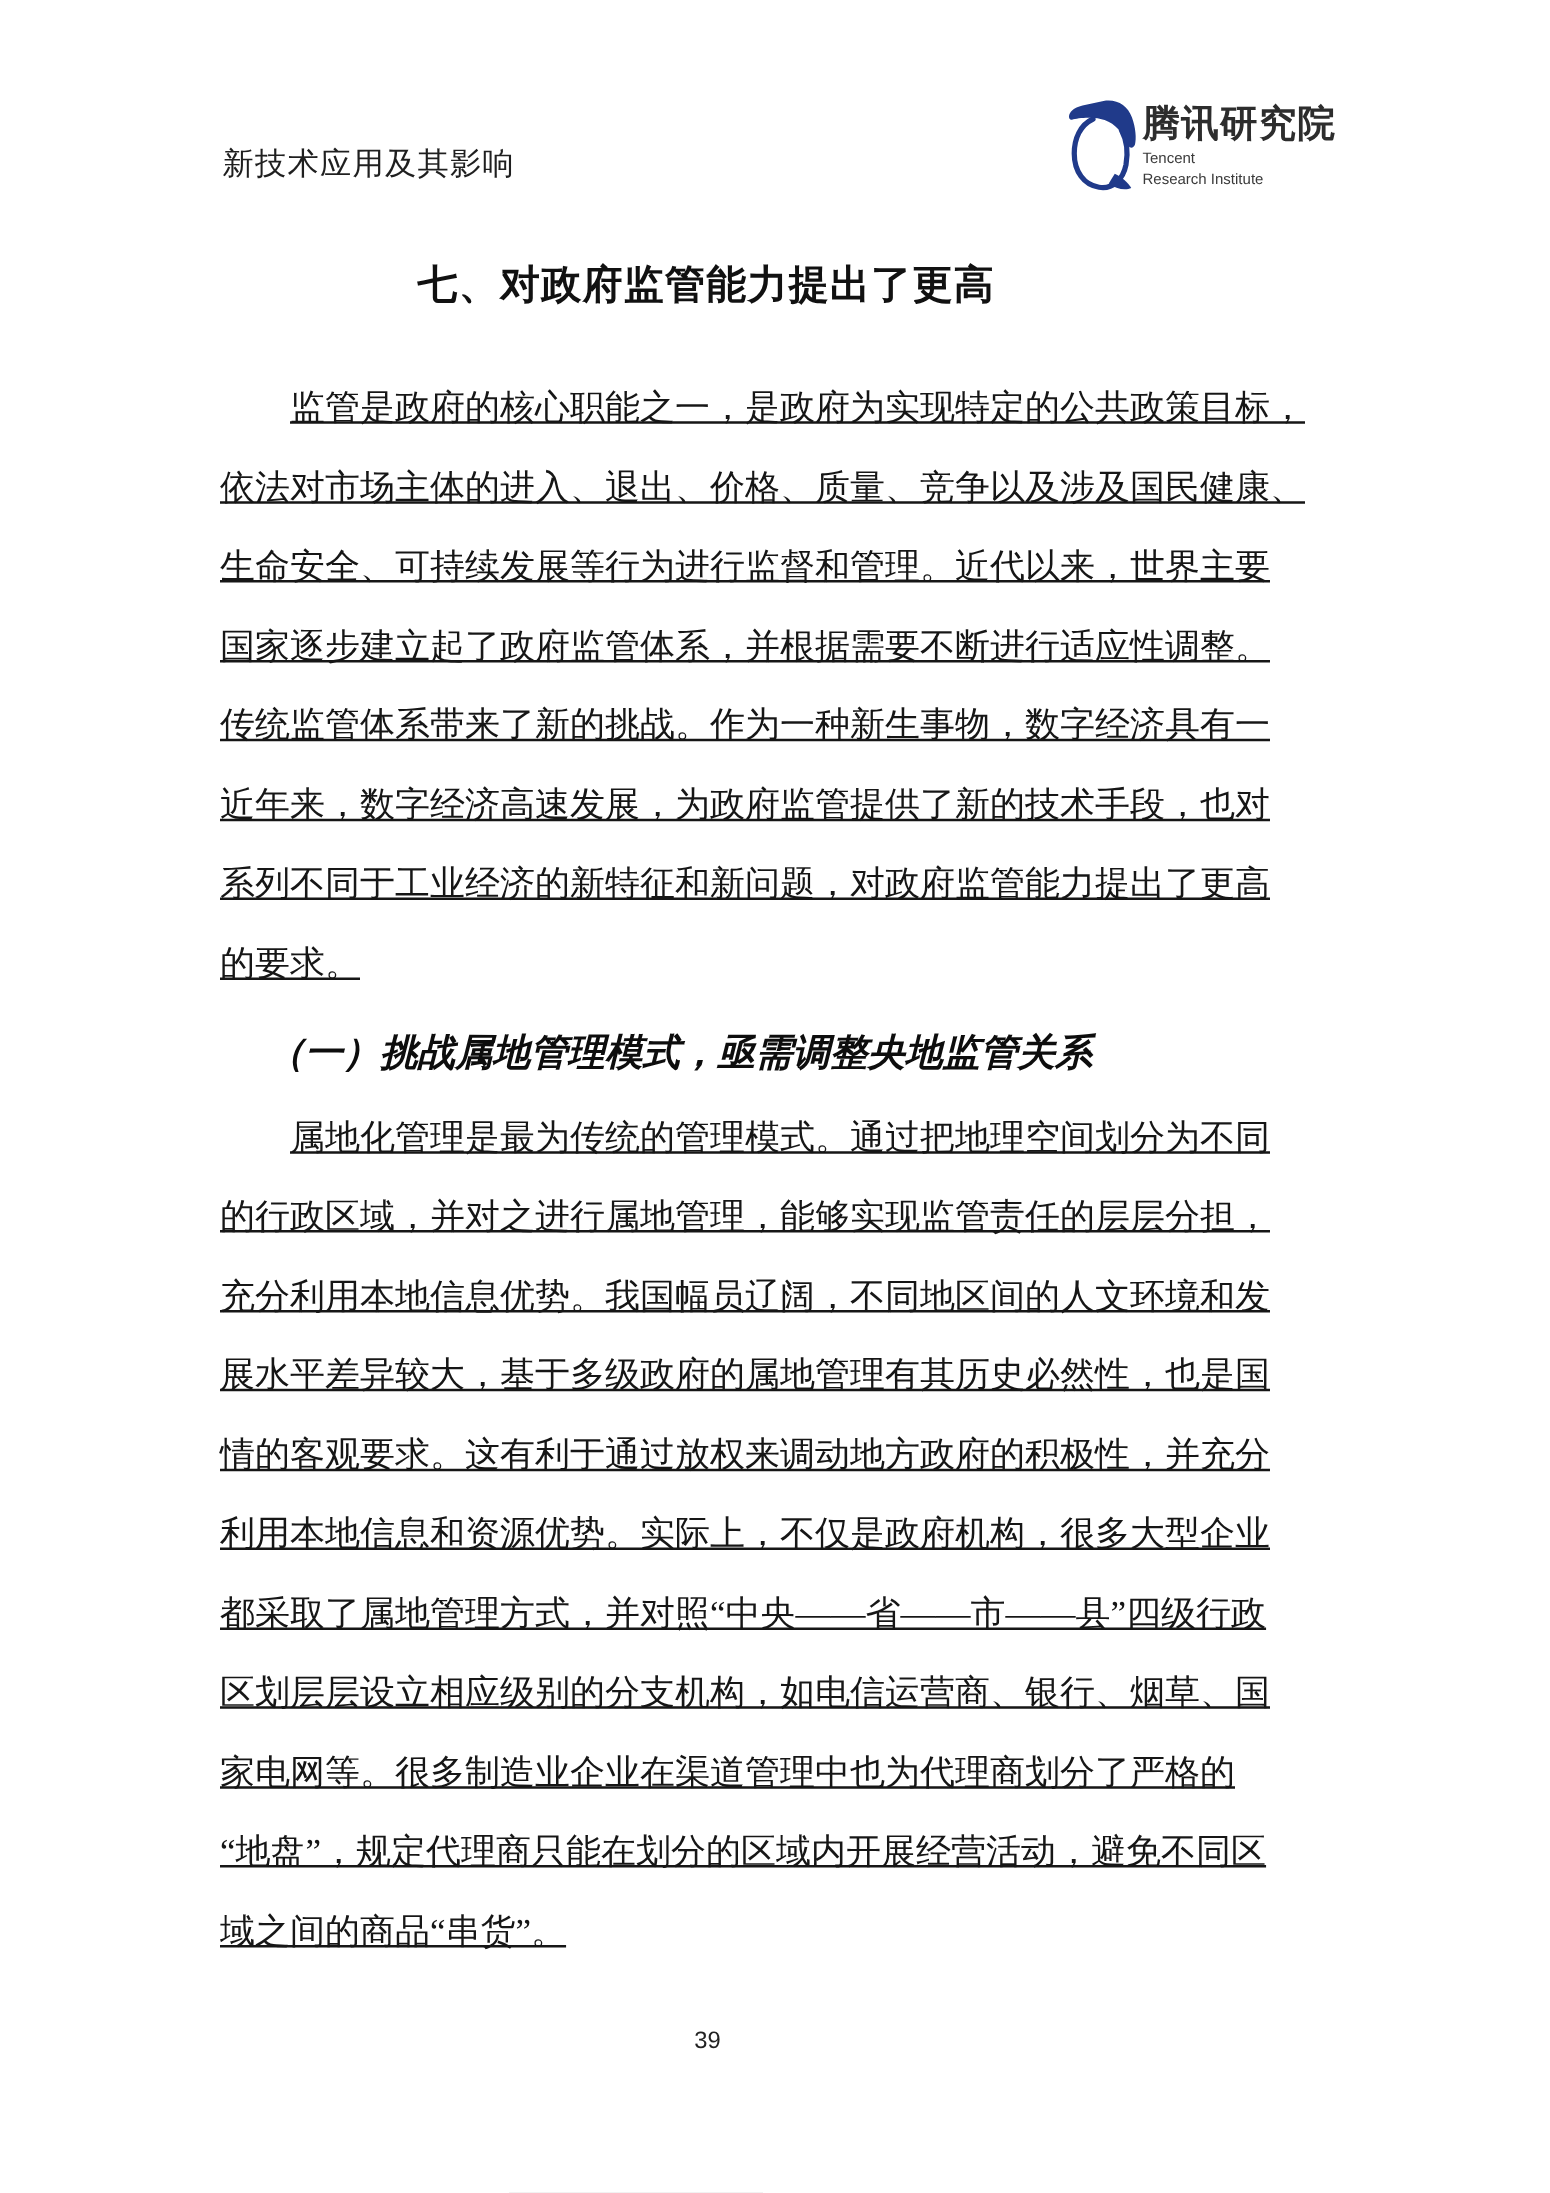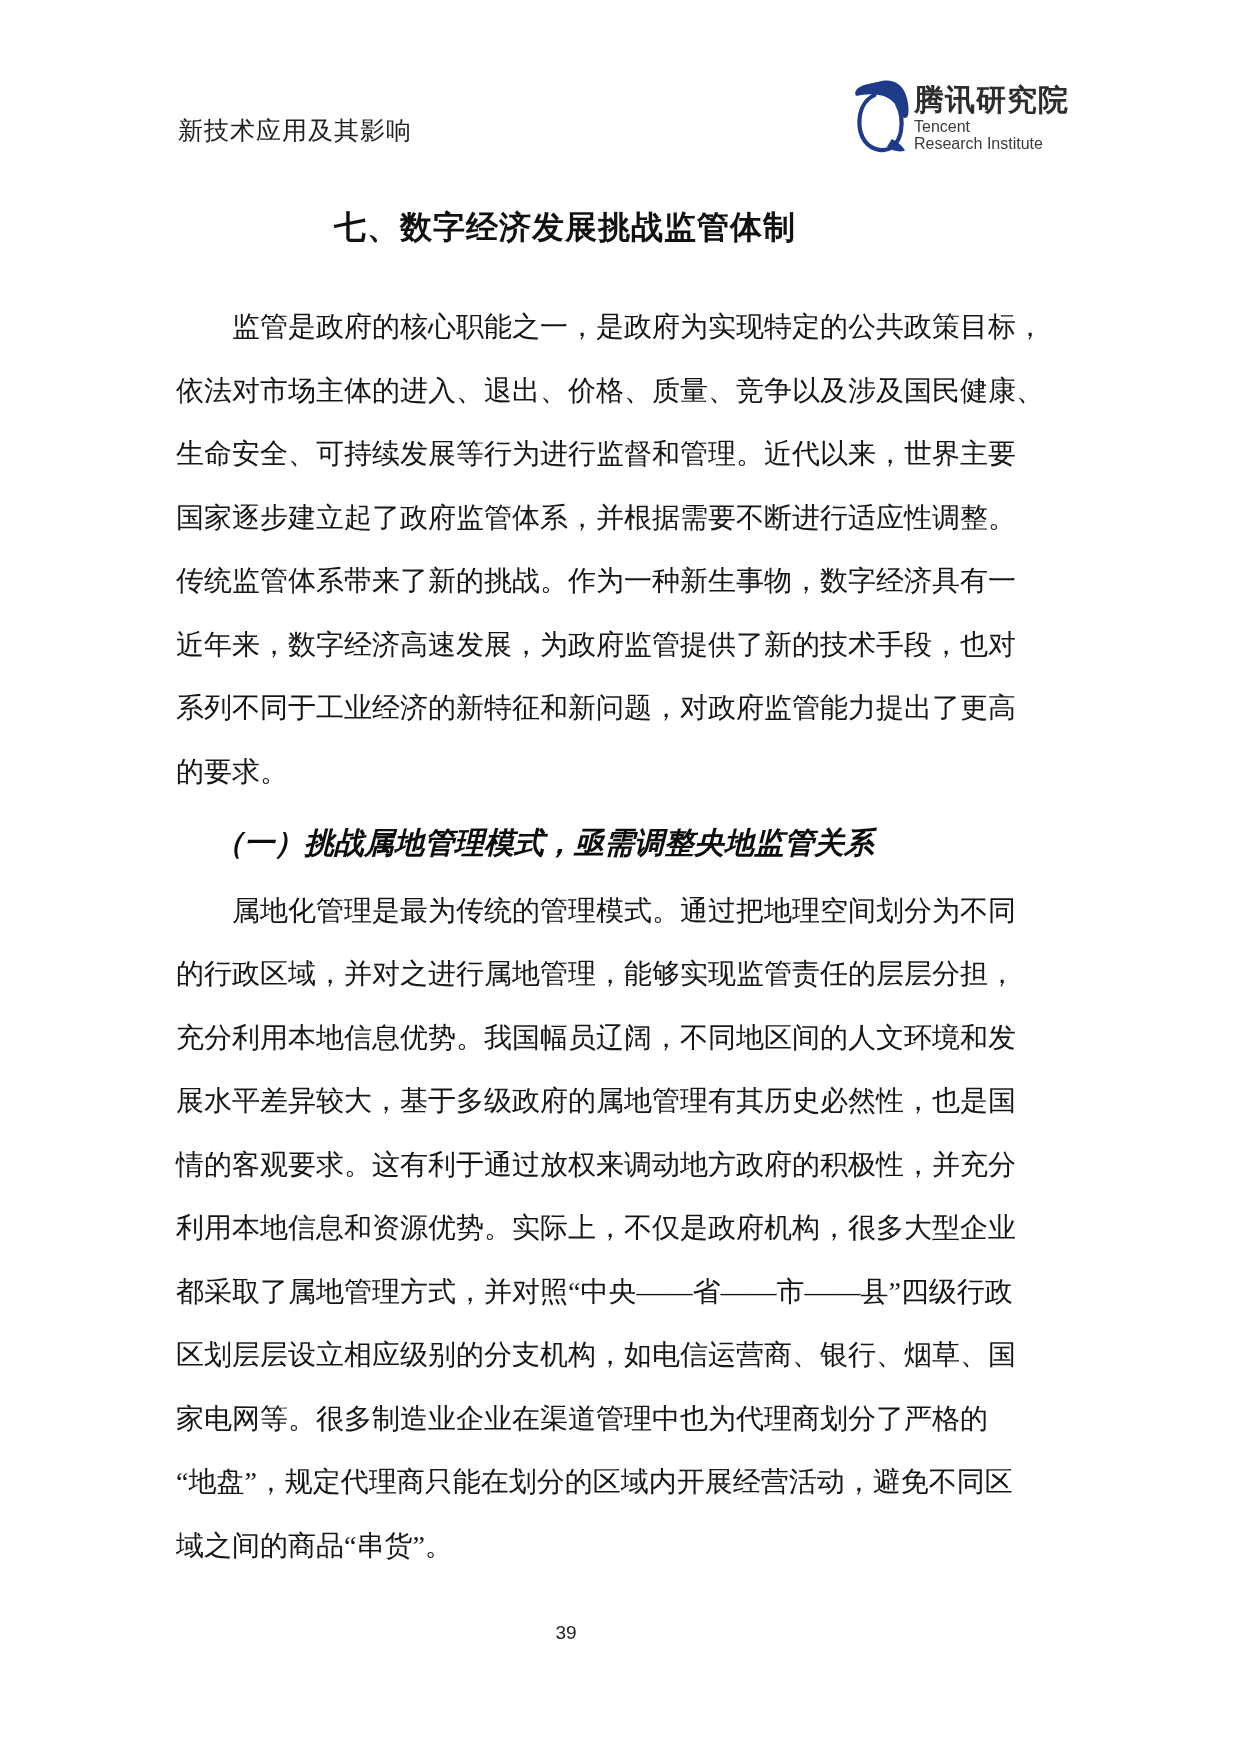--- a/index.html
+++ b/index.html
@@ -23,34 +23,34 @@
   }
   .penguin { display:block; width:60px; height:80px; }
   .logo-text { display:flex; flex-direction:column; }
   .logo-cn {
     font-family:"Liberation Sans","DejaVu Sans",sans-serif;
     font-size:30px; font-weight:600; color:#2d2d2d; letter-spacing:1px;
     line-height:36px; margin-top:4px;
   }
   .logo-en {
     font-family:"Liberation Sans","DejaVu Sans",sans-serif;
-    font-size:16px; color:#3a3a3a; line-height:17px;
+    font-size:12px; color:#3a3a3a; line-height:17px;
   }
   .title {
     position:absolute; top:206px; left:0; width:1130px; margin:0;
     text-align:center;
     font-family:"Liberation Sans","DejaVu Sans",sans-serif;
     font-size:32px; font-weight:bold; color:#111;
     letter-spacing:1px;
   }
   .body {
     position:absolute; left:176px; top:295px; width:950px;
   }
   .para .line {
-    font-size:28px; line-height:63.5px; white-space:nowrap; color:#161616;
+    font-size:28px; line-height:63.5px; white-space:nowrap; color:#161616;text-decoration:underline;
   }
   .para .line.first { padding-left:56px; }
   .subheading {
     margin-top:8px; margin-bottom:4px;
     padding-left:38px;
     font-size:30px; font-weight:bold; color:#0d0d0d;
     line-height:63.5px; white-space:nowrap;
     font-family:"Liberation Serif","DejaVu Serif",serif;
     font-style:italic;
   }
@@ -79,21 +79,21 @@
         <path d="M55 113 C64 120 77 123 85 119 C81 112 72 104 63 100 Z" fill="#203a8a"></path>
       </svg>
     </span>
     <div class="logo-text">
       <div class="logo-cn">腾讯研究院</div>
       <div class="logo-en">Tencent</div>
       <div class="logo-en">Research Institute</div>
     </div>
   </div>
 
-  <h1 class="title">七、数字经济发展挑战监管体制</h1>
+  <h1 class="title">七、对政府监管能力提出了更高</h1>
 
   <div class="body">
 
     <div class="para">
       <div class="line first">监管是政府的核心职能之一，是政府为实现特定的公共政策目标，</div>
       <div class="line">依法对市场主体的进入、退出、价格、质量、竞争以及涉及国民健康、</div>
       <div class="line">生命安全、可持续发展等行为进行监督和管理。近代以来，世界主要</div>
       <div class="line">国家逐步建立起了政府监管体系，并根据需要不断进行适应性调整。</div>
       <div class="line">传统监管体系带来了新的挑战。作为一种新生事物，数字经济具有一</div>
       <div class="line">近年来，数字经济高速发展，为政府监管提供了新的技术手段，也对</div>

